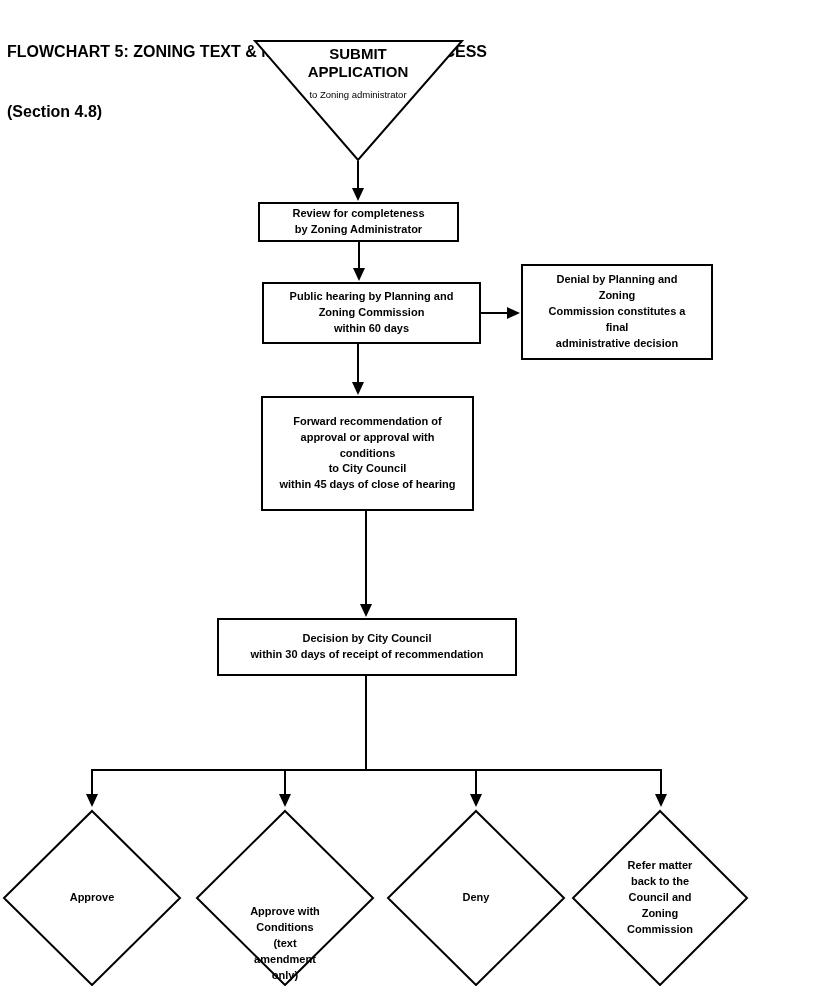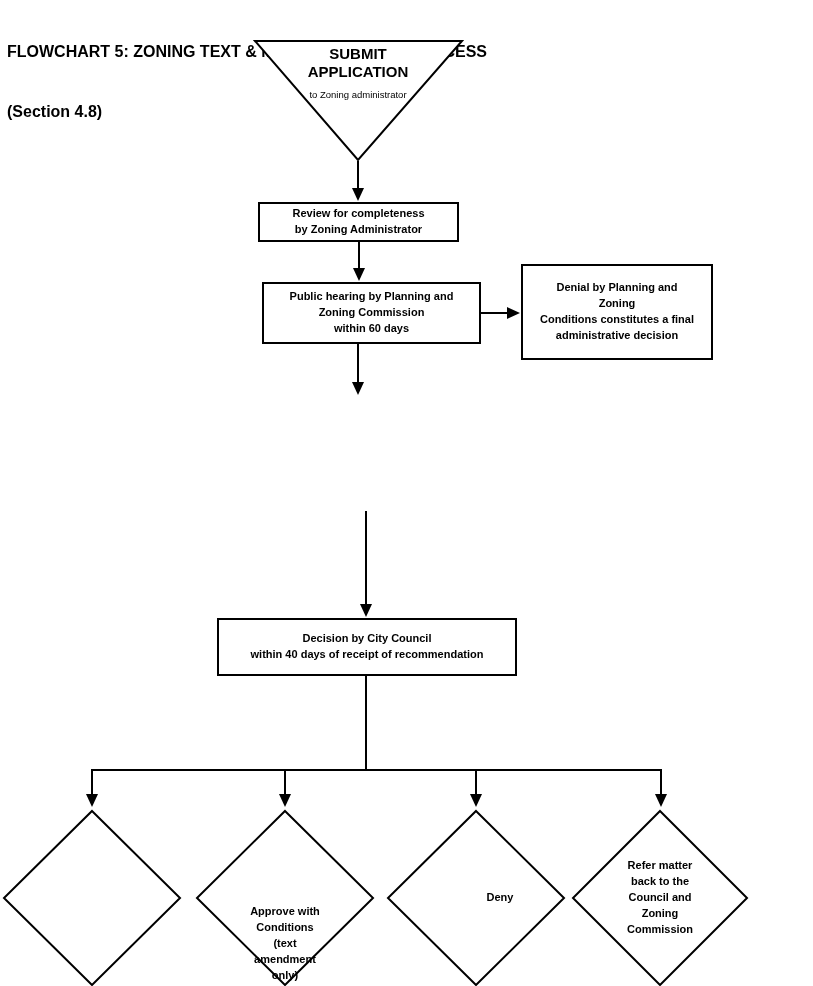--- a/index.html
+++ b/index.html
@@ -66,21 +66,21 @@
     line-height: 1.45;
     white-space: pre-line;
     pointer-events: none;
   }
   .tri-label { left: 268px; top: 47px; width: 180px; height: 52px; }
   .tri-heading { font-size: 15px; line-height: 1.2; white-space: pre-line; }
   .tri-sub { font-weight: normal; font-size: 9.5px; margin-top: 7px; white-space: pre-line; }
 
   .lbl-approve  { left: 32px;  top: 868px; width: 120px; height: 60px; }
   .lbl-approve-cond { left: 215px; top: 884px; width: 140px; height: 120px; }
-  .lbl-deny     { left: 440px; top: 868px; width: 120px; height: 60px; }
+  .lbl-deny     { left: 416px; top: 868px; width: 120px; height: 60px; }
   .lbl-refer    { left: 590px; top: 838px; width: 140px; height: 120px; }
 </style>
 </head>
 <body>
 
 <div class="canvas">
 
   <div class="title-block">
     <div>FLOWCHART 5: ZONING TEXT &amp; MAP AMENDMENT PROCESS</div>
     <div>(Section 4.8)</div>
@@ -138,30 +138,39 @@
   </div>
 
   <div class="box box-hearing">
     <span>Public hearing  by Planning and
 Zoning Commission
 within 60 days</span>
   </div>
 
   <div class="box box-denial">
     <span>Denial by Planning and Zoning
-Conditions constitutes a final
+Commission constitutes a final
 administrative decision</span>
   </div>
 
+  <div class="box box-forward">
+    <span>Forward recommendation of
+approval or approval with conditions
+to City Council
+within 45 days of close of hearing</span>
+  </div>
 
   <div class="box box-decision">
     <span>Decision by City Council
-within 40 days of receipt of recommendation</span>
+within 30 days of receipt of recommendation</span>
   </div>
 
+  <div class="node-label lbl-approve">
+    <span>Approve</span>
+  </div>
 
   <div class="node-label lbl-approve-cond">
     <span>Approve with
 Conditions
 (text
 amendment
 only)</span>
   </div>
 
   <div class="node-label lbl-deny">

